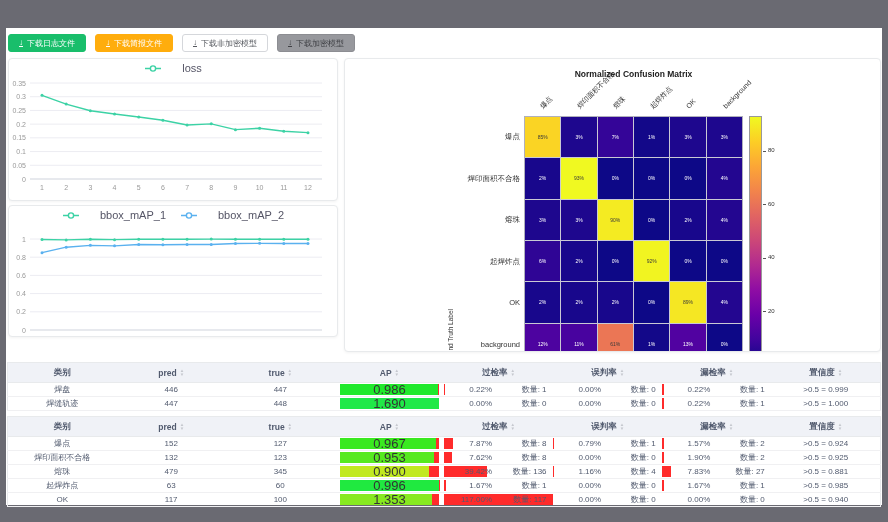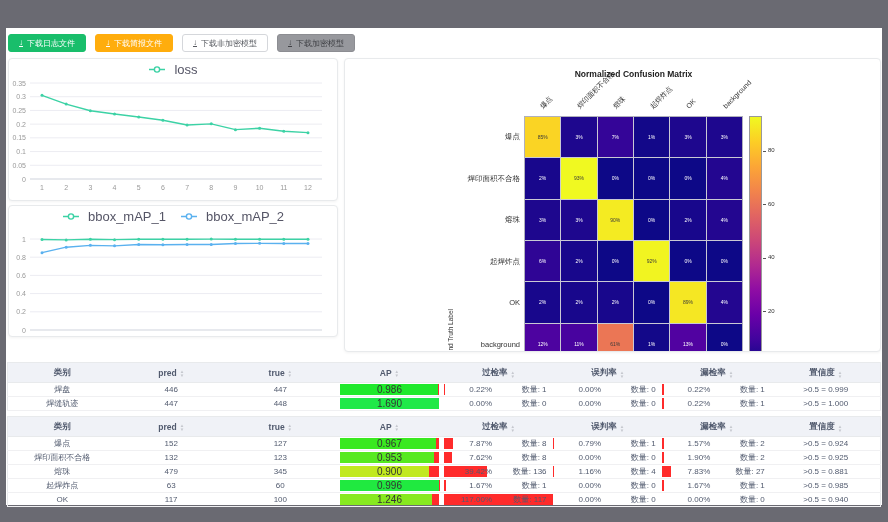--- a/index.html
+++ b/index.html
@@ -16,21 +16,21 @@
   .dl-icon { font-size:8px; line-height:7px; border-bottom:1px solid currentColor; }
 
   
   .card { position:absolute; background:#fff; border:1px solid #e8eaec; border-radius:4px;
           box-shadow:0 1px 3px rgba(0,0,0,.05); overflow:hidden; }
   #card-loss   { left:2px;   top:30px;  width:330px; height:143px; }
   #card-bbox   { left:2px;   top:177px; width:330px; height:132px; }
   #card-matrix { left:338px; top:30px;  width:537px; height:294px; }
 
   .legend { position:absolute; top:3px; left:0; right:0; display:flex; justify-content:center; gap:14px; }
-  .legend-item { display:flex; align-items:center; gap:8px; font-size:13px; color:#556; cursor:pointer; }
+  .legend-item { display:flex; align-items:center; gap:20px; font-size:11px; color:#556; cursor:pointer; }
 
   
   .mx-title { position:absolute; left:179px; width:219px; top:10px; text-align:center;
               font-size:8.5px; font-weight:bold; color:#222; }
   .mx-grid { position:absolute; left:179px; top:57px; width:219px; height:249px;
              display:grid; grid-template-columns:repeat(6,1fr); grid-template-rows:repeat(6,1fr);
              gap:1px; background:#c9c9d4; border:1px solid #b0b0bc; }
   .mx-cell { display:flex; align-items:center; justify-content:center; font-size:5px; }
   .mx-collabel { position:absolute; height:10px; line-height:10px; white-space:nowrap;
                  font-size:7px; color:#333; transform:rotate(-45deg); transform-origin:0 100%; }
@@ -40,27 +40,27 @@
   .cbar { position:absolute; left:404px; top:57px; width:13px; height:249px; border:1px solid #999;
           background:linear-gradient(to top,#0d0887,#41049d,#6a00a8,#8f0da4,#b12a90,#cc4778,#e16462,#f2844b,#fca636,#fcce25,#f0f921); }
   .cbar-tick { position:absolute; width:3px; height:1px; background:#555; left:418px; }
   .cbar-lab  { position:absolute; left:423px; font-size:6px; color:#333; }
 
   
   .tables { position:absolute; left:1px; top:334px; width:874px; }
   table { width:100%; border-collapse:collapse; table-layout:fixed; border:1px solid #e8eaec; margin-bottom:5px; }
   th { height:20px; background:#f0f2f7; color:#515a6e; font-size:8.5px; font-weight:bold; border-bottom:1px solid #e8eaec; }
   td { height:13px; font-size:8px; color:#515a6e; text-align:center; border-bottom:1px solid #f0f0f2; padding:0;margin-top:36px; }
-  .th-inner { display:flex; align-items:flex-end; justify-content:center; gap:3px; }
+  .th-inner { display:flex; align-items:center; justify-content:center; gap:3px; }
   .sort { display:flex; flex-direction:column; line-height:4px; font-size:4.5px; color:#c5c8ce; cursor:pointer; }
   .ap-wrap { position:relative; display:flex; height:11px; margin:1px 5px; }
   .ap-green { height:100%; }
   .ap-red { height:100%; }
   .ap-text { position:absolute; left:0; right:0; top:0; bottom:0; display:flex; align-items:center;
-             justify-content:center; font-size:10px; color:#333; }
+             justify-content:center; font-size:13px; color:#333; }
   .rate-wrap { position:relative; height:13px; display:flex; align-items:center; }
   .rate-bar { position:absolute; left:0; top:1px; bottom:1px; }
   .rate-pct { position:relative; width:44%; text-align:right; }
   .rate-cnt { position:relative; width:50%; text-align:right; padding-left:10px; }
 </style>
 </head>
 <body>
 
 <div class="frame">
   <div class="page">
@@ -638,21 +638,21 @@
               <td>&gt;0.5 = 0.985</td>
             </tr>
             <tr>
               <td>OK</td>
               <td>117</td>
               <td>100</td>
               <td>
                 <div class="ap-wrap">
                   <div class="ap-green" style="width: 92.9%; background: rgb(135, 233, 32);"></div>
                   <div class="ap-red" style="width: 7.1%; background: rgb(255, 43, 43);"></div>
-                  <span class="ap-text">1.246</span>
+                  <span class="ap-text">1.353</span>
                 </div>
               </td>
               <td>
                 <div class="rate-wrap">
                   <div class="rate-bar" style="width: 100%; background: rgb(255, 43, 43);"></div>
                   <span class="rate-pct">117.00%</span>
                   <span class="rate-cnt">数量: 117</span>
                 </div>
               </td>
               <td>

